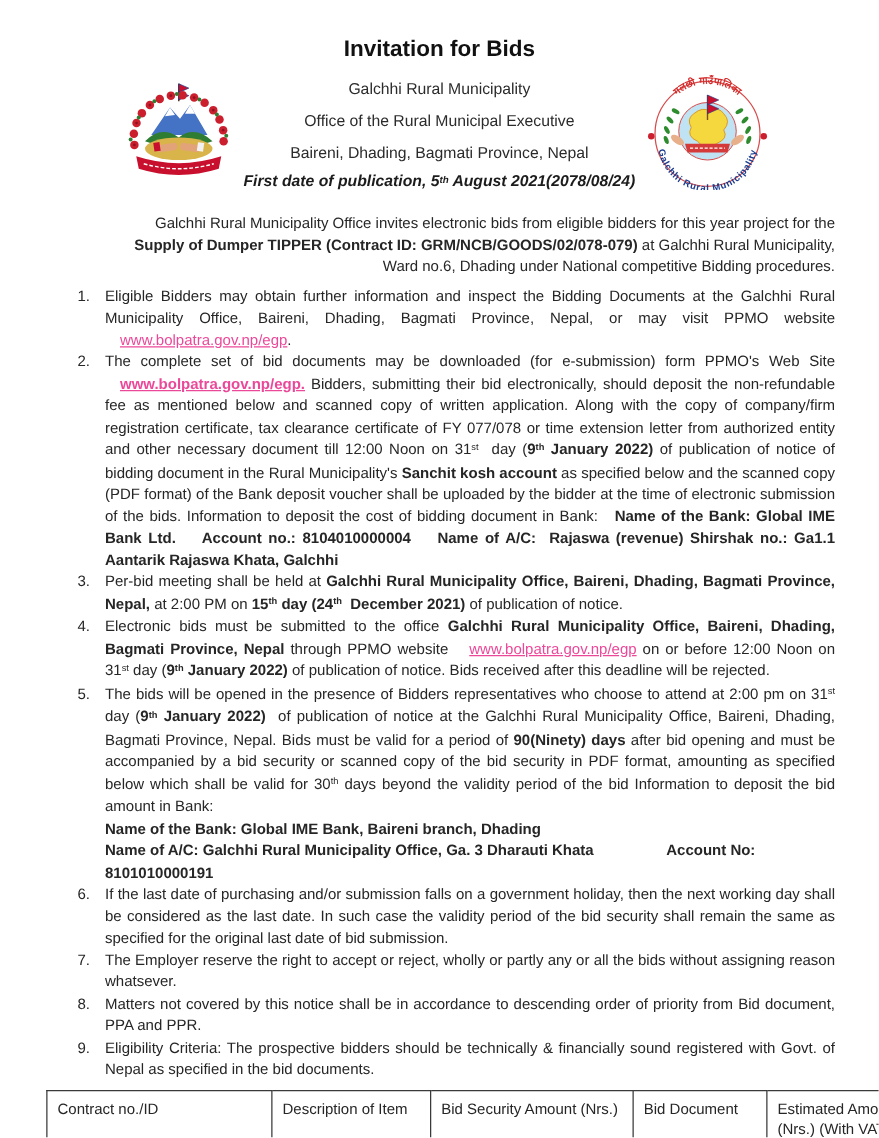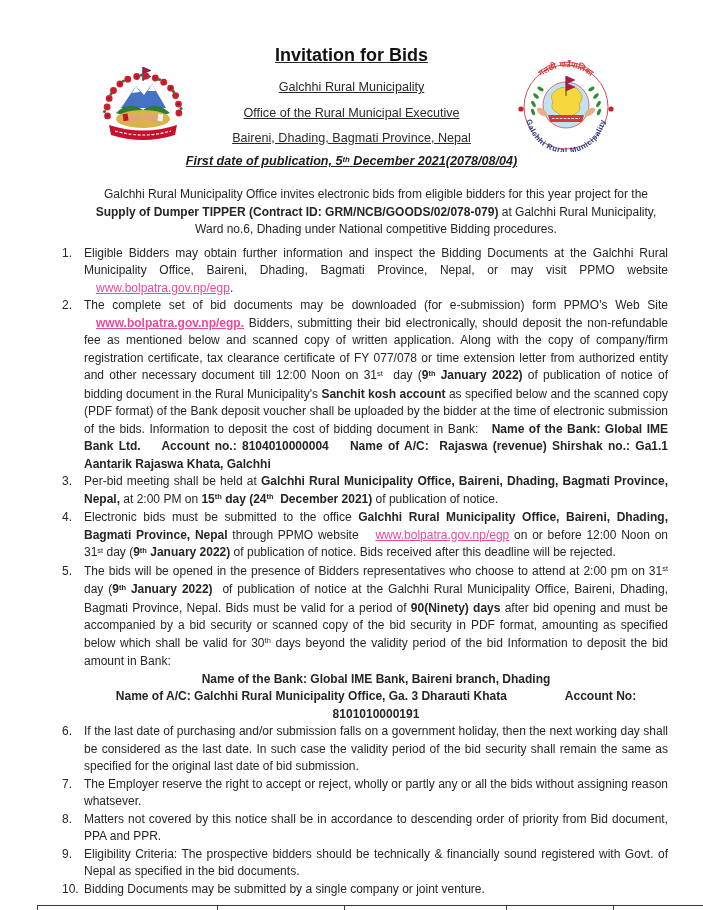--- a/index.html
+++ b/index.html
@@ -6,56 +6,56 @@
   .page{
     position:relative;
     width:703px;height:910px;
     background:#ffffff;
     font-family:"Liberation Sans",sans-serif;
     color:#262626;
     overflow:hidden;
     box-sizing:border-box;
   }
   
-  .hdr{padding-top:44px;text-align:center;text-decoration:underline;}
+  .hdr{padding-top:28px;text-align:center;}
   .title{font-size:18px;font-weight:bold;color:#111;line-height:22px;margin:0;}
   .hline{font-size:12.6px;line-height:16px;margin-top:9.5px;color:#2b2b2b;}
   .hline.first{margin-top:13px;}
   .publine{font-size:12.6px;line-height:17px;margin-top:7px;font-weight:bold;font-style:italic;color:#1c1c1c;}
   .logo{position:absolute;}
   .logo-left{left:93px;top:66px;width:100px;height:80px;}
   .logo-right{left:515px;top:60px;width:102px;height:92px;}
   
   .bodytext{padding:0 35px 0 37px;font-size:12px;line-height:17.5px;}
-  .intro{margin:15px 0 6px 47px;text-align:center;}
+  .intro{margin:15px 0 6px 47px;text-align:right;}
   .li{display:flex;}
   .li .num{flex:0 0 22px;margin-left:25px;}
   .li .txt{flex:1;text-align:justify;}
-  .subline{text-align:center;}
+  .subline{text-align:left;}
   .b{font-weight:bold;}
   .sup{font-size:0.62em;position:relative;top:-0.42em;margin-top:40px;}
   a.link{color:#ec4899;text-decoration:underline;cursor:pointer;margin-left:12px;}
   .gap{display:inline-block;height:1px;}
   
   table.bids{border-collapse:collapse;margin:7px 0 0 0;width:632px;table-layout:fixed;font-size:12px;}
   table.bids td{border:1.4px solid #3a3a3a;vertical-align:top;padding:6px 8px;line-height:16px;}
   tr.h td{height:48px;font-weight:normal;}
   .c1{width:163px;} .c2{width:110px;} .c3{width:145px;} .c4{width:90px;} .c5{width:124px;}
 </style>
 </head>
 <body>
 
 <div class="page">
 
   <div class="hdr">
     <div class="title">Invitation for Bids</div>
     <div class="hline first">Galchhi Rural Municipality</div>
     <div class="hline">Office of the Rural Municipal Executive</div>
     <div class="hline">Baireni, Dhading, Bagmati Province, Nepal</div>
-    <div class="publine"><span>First date of publication, 5</span><span class="sup">th</span><span> December 2021(2078/08/04)</span></div>
+    <div class="publine"><span>First date of publication, 5</span><span class="sup">th</span><span> August 2021(2078/08/24)</span></div>
   </div>
 
   <div class="logo logo-left">
     <svg width="100" height="80" viewBox="0 0 100 80">
 
       <line x1="50" y1="1" x2="50" y2="15" stroke="#5b3a1e" stroke-width="1.2"></line>
       <path d="M50,1 L58,4.5 L50,8 Z" fill="#c8102e" stroke="#1f3c88" stroke-width="0.6"></path>
       <path d="M50,7 L58,10.5 L50,14 Z" fill="#c8102e" stroke="#1f3c88" stroke-width="0.6"></path>
 
       <ellipse cx="50" cy="42" rx="29" ry="25" fill="#ffffff"></ellipse>
@@ -196,24 +196,20 @@
           <span class="txt"><span>The Employer reserve the right to accept or reject, wholly or partly any or all the bids without assigning reason whatsever.</span></span>
         </div>
         <div class="li">
           <span class="num">8.</span>
           <span class="txt"><span>Matters not covered by this notice shall be in accordance to descending order of priority from Bid document, PPA and PPR.</span></span>
         </div>
         <div class="li">
           <span class="num">9.</span>
           <span class="txt"><span>Eligibility Criteria: The prospective bidders should be technically &amp; financially sound registered with Govt. of Nepal as specified in the bid documents.</span></span>
         </div>
-        <div class="li">
-          <span class="num">10.</span>
-          <span class="txt"><span>Bidding Documents may be submitted by a single company or joint venture.</span></span>
-        </div>
       </div>
 
     <table class="bids">
       <tbody>
         <tr class="h">
           <td class="c1">Contract no./ID</td>
           <td class="c2">Description of Item</td>
           <td class="c3">Bid Security Amount (Nrs.)</td>
           <td class="c4">
             <div>Bid Document</div>

